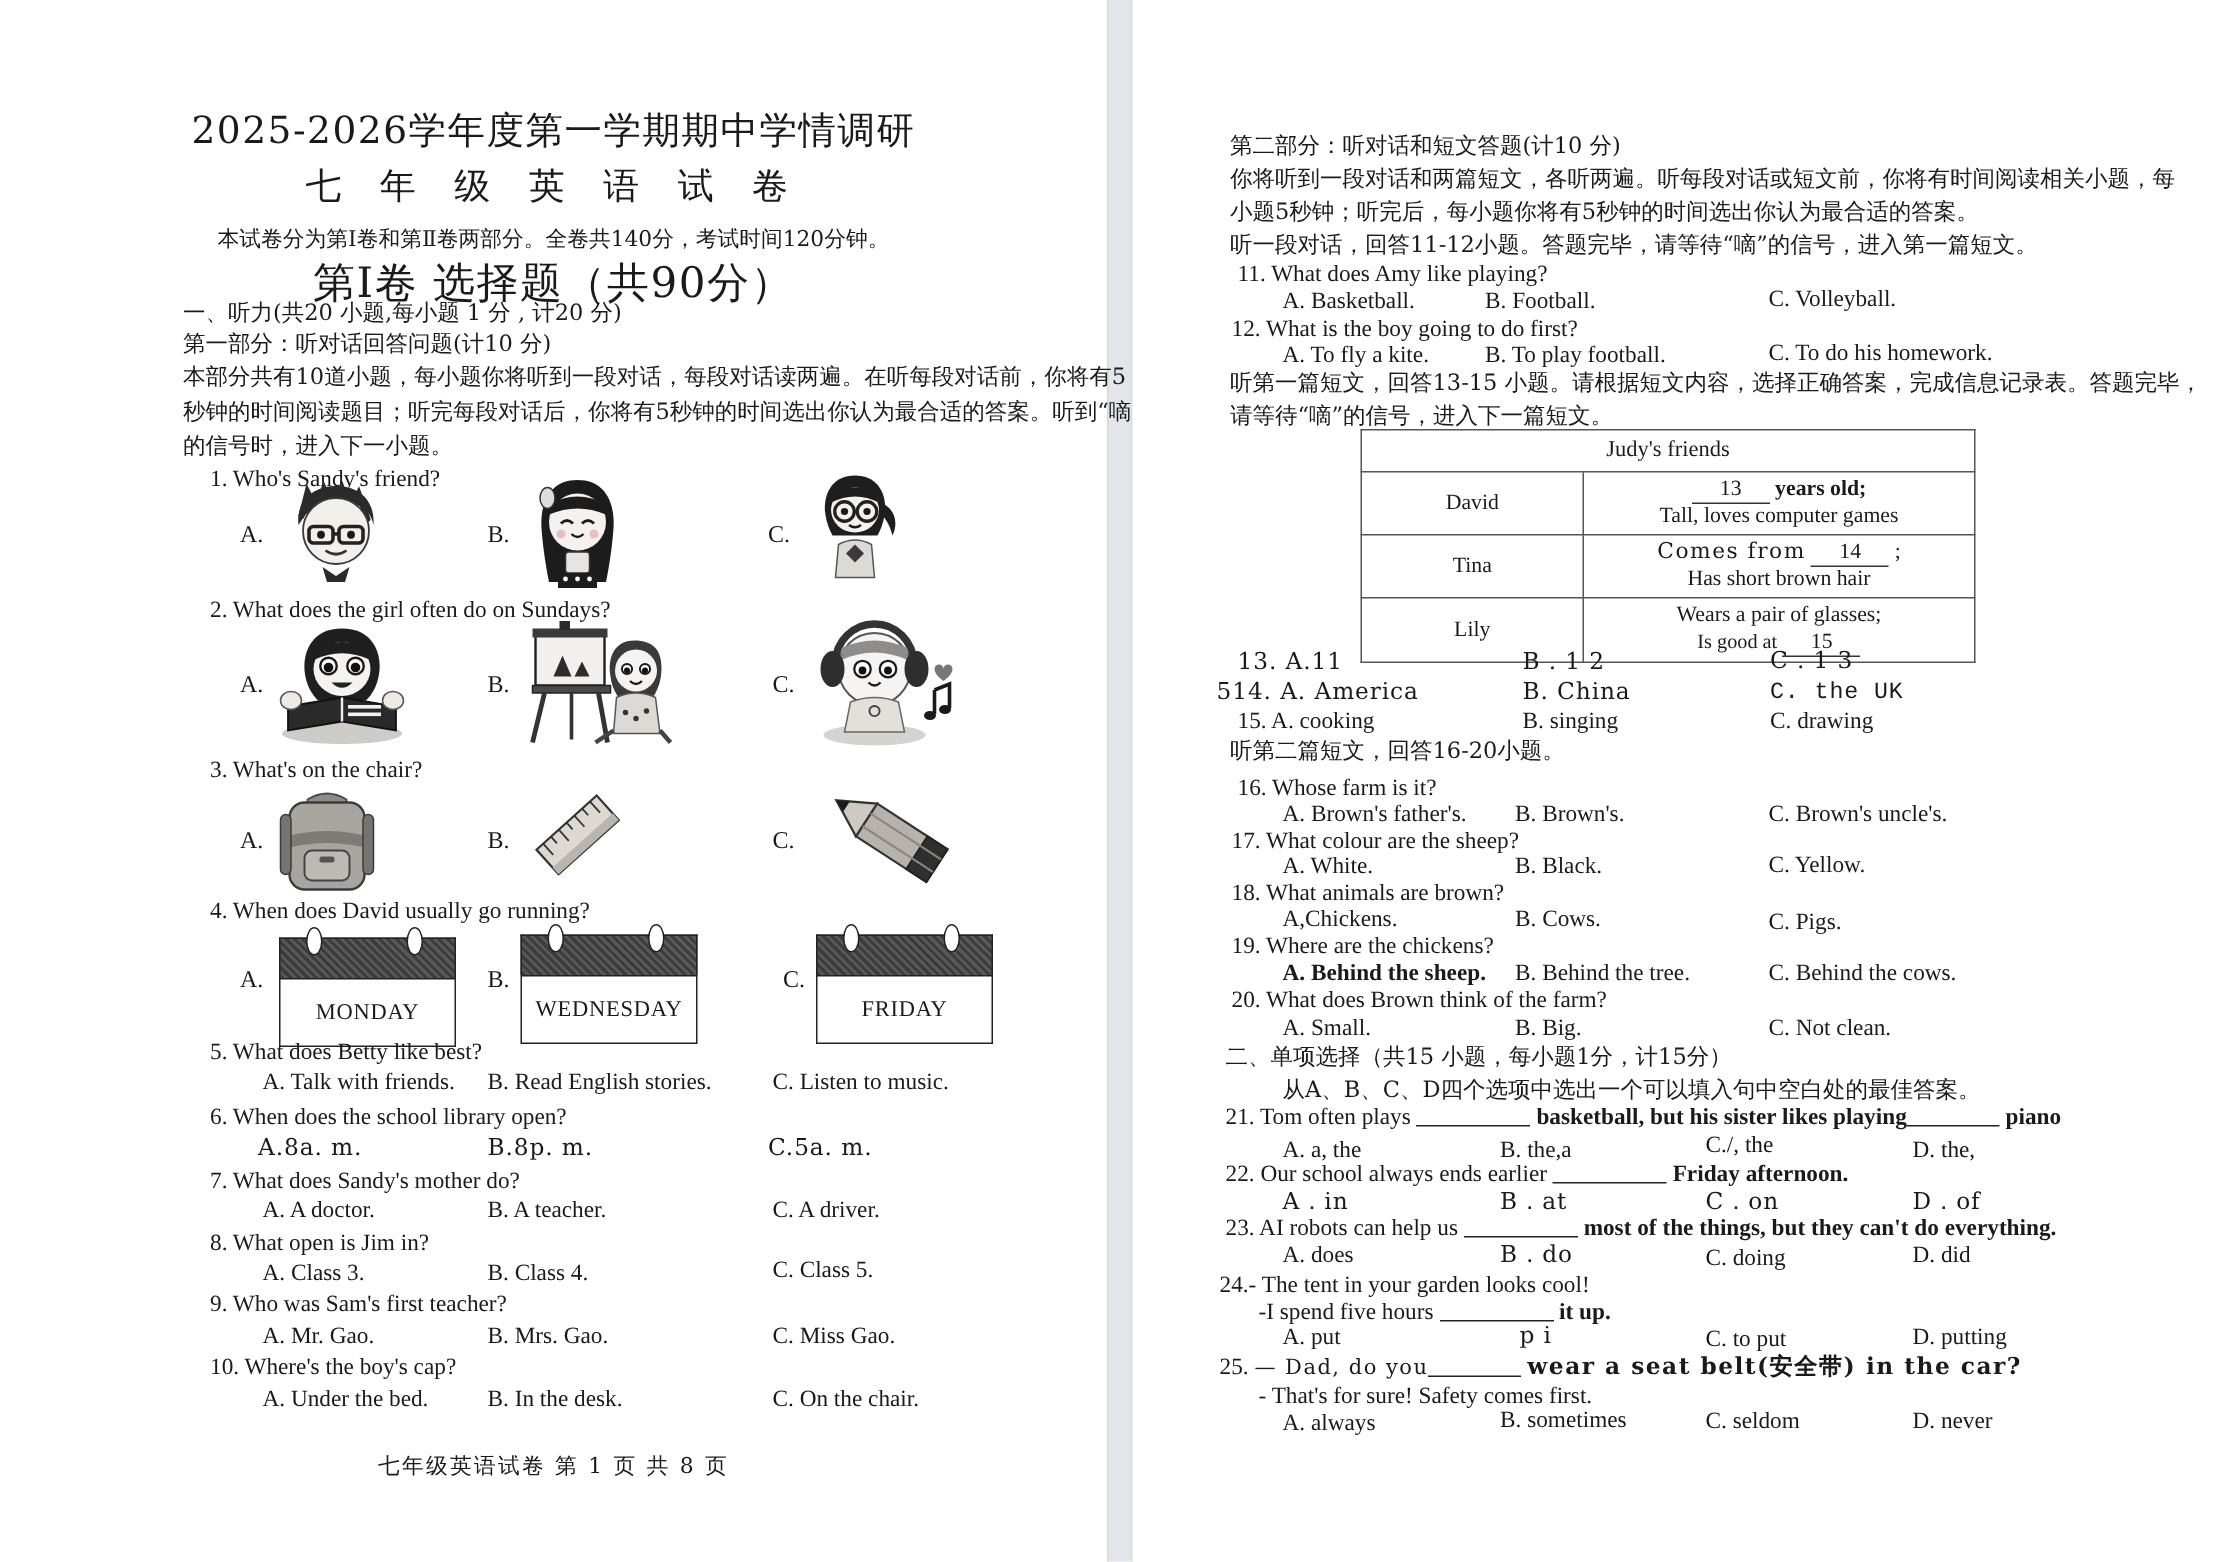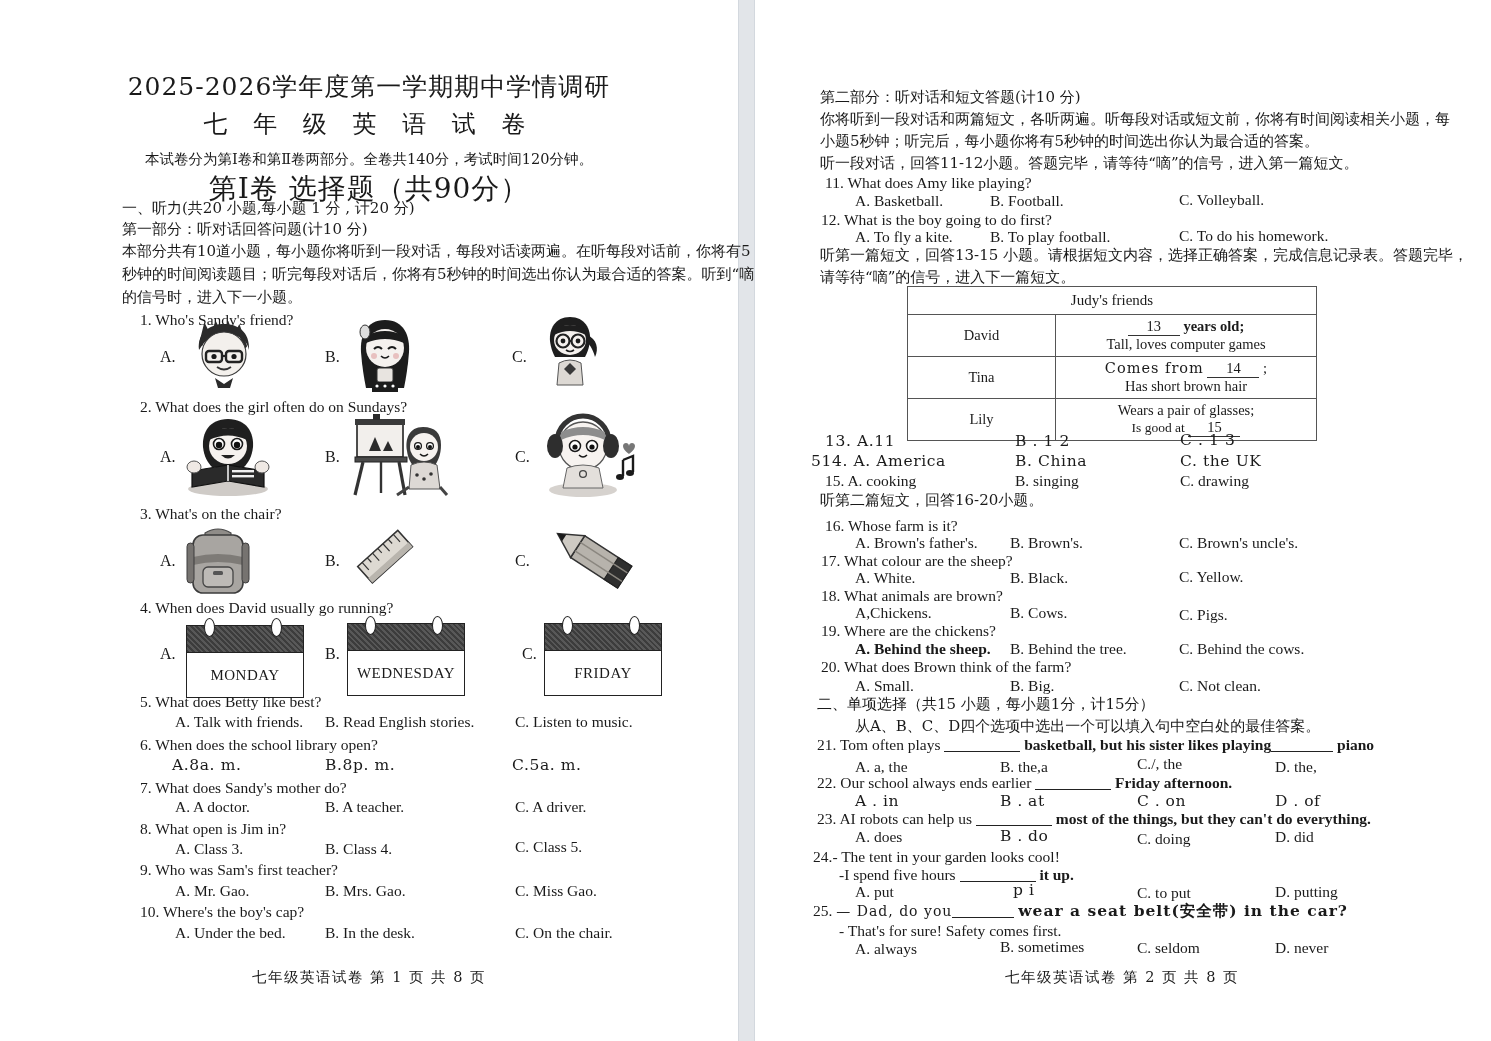--- a/index.html
+++ b/index.html
@@ -408,21 +408,21 @@
       <span>A.11</span>
     </div>
     <div class="opt mono" style="left:260px;top:432px;">B . 1 2</div>
     <div class="opt mono" style="left:425px;top:431px;">C . 1 3</div>
 
     <div class="opt mono" style="left:56px;top:452px;">
       <span>514.</span>
       <span>A. America</span>
     </div>
     <div class="opt mono" style="left:260px;top:452px;">B. China</div>
-    <div class="opt mono" style="left:425px;top:452px;">C. the UK</div>
+    <div class="opt mono" style="left:425px;top:452px;font-family:Liberation Mono, monospace;">C. the UK</div>
 
     <div class="opt" style="left:70px;top:472px;">
       <span>15.</span>
       <span>A. cooking</span>
     </div>
     <div class="opt" style="left:260px;top:472px;">B. singing</div>
     <div class="opt" style="left:425px;top:472px;">C. drawing</div>
 
     <div class="ln cnf" style="left:65px;top:491px;">听第二篇短文，回答16-20小题。</div>
 
@@ -520,16 +520,15 @@
       <span>25.</span>
       <span class="sp" style="font-size:14px;">— Dad, do you</span><span class="fillblank fb-s"></span>
       <span class="b sp">wear a seat belt(安全带) in the car?</span>
     </div>
     <div class="qtext" style="left:84px;top:922px;">- That's for sure! Safety comes first.</div>
     <div class="opt" style="left:100px;top:940px;">A. always</div>
     <div class="opt" style="left:245px;top:938px;">B. sometimes</div>
     <div class="opt" style="left:382px;top:939px;">C. seldom</div>
     <div class="opt" style="left:520px;top:939px;">D. never</div>
 
-    <div class="footer">七年级英语试卷   第 2 页 共 8 页</div>
   </div>
 
 </div>
 
 </body></html>

